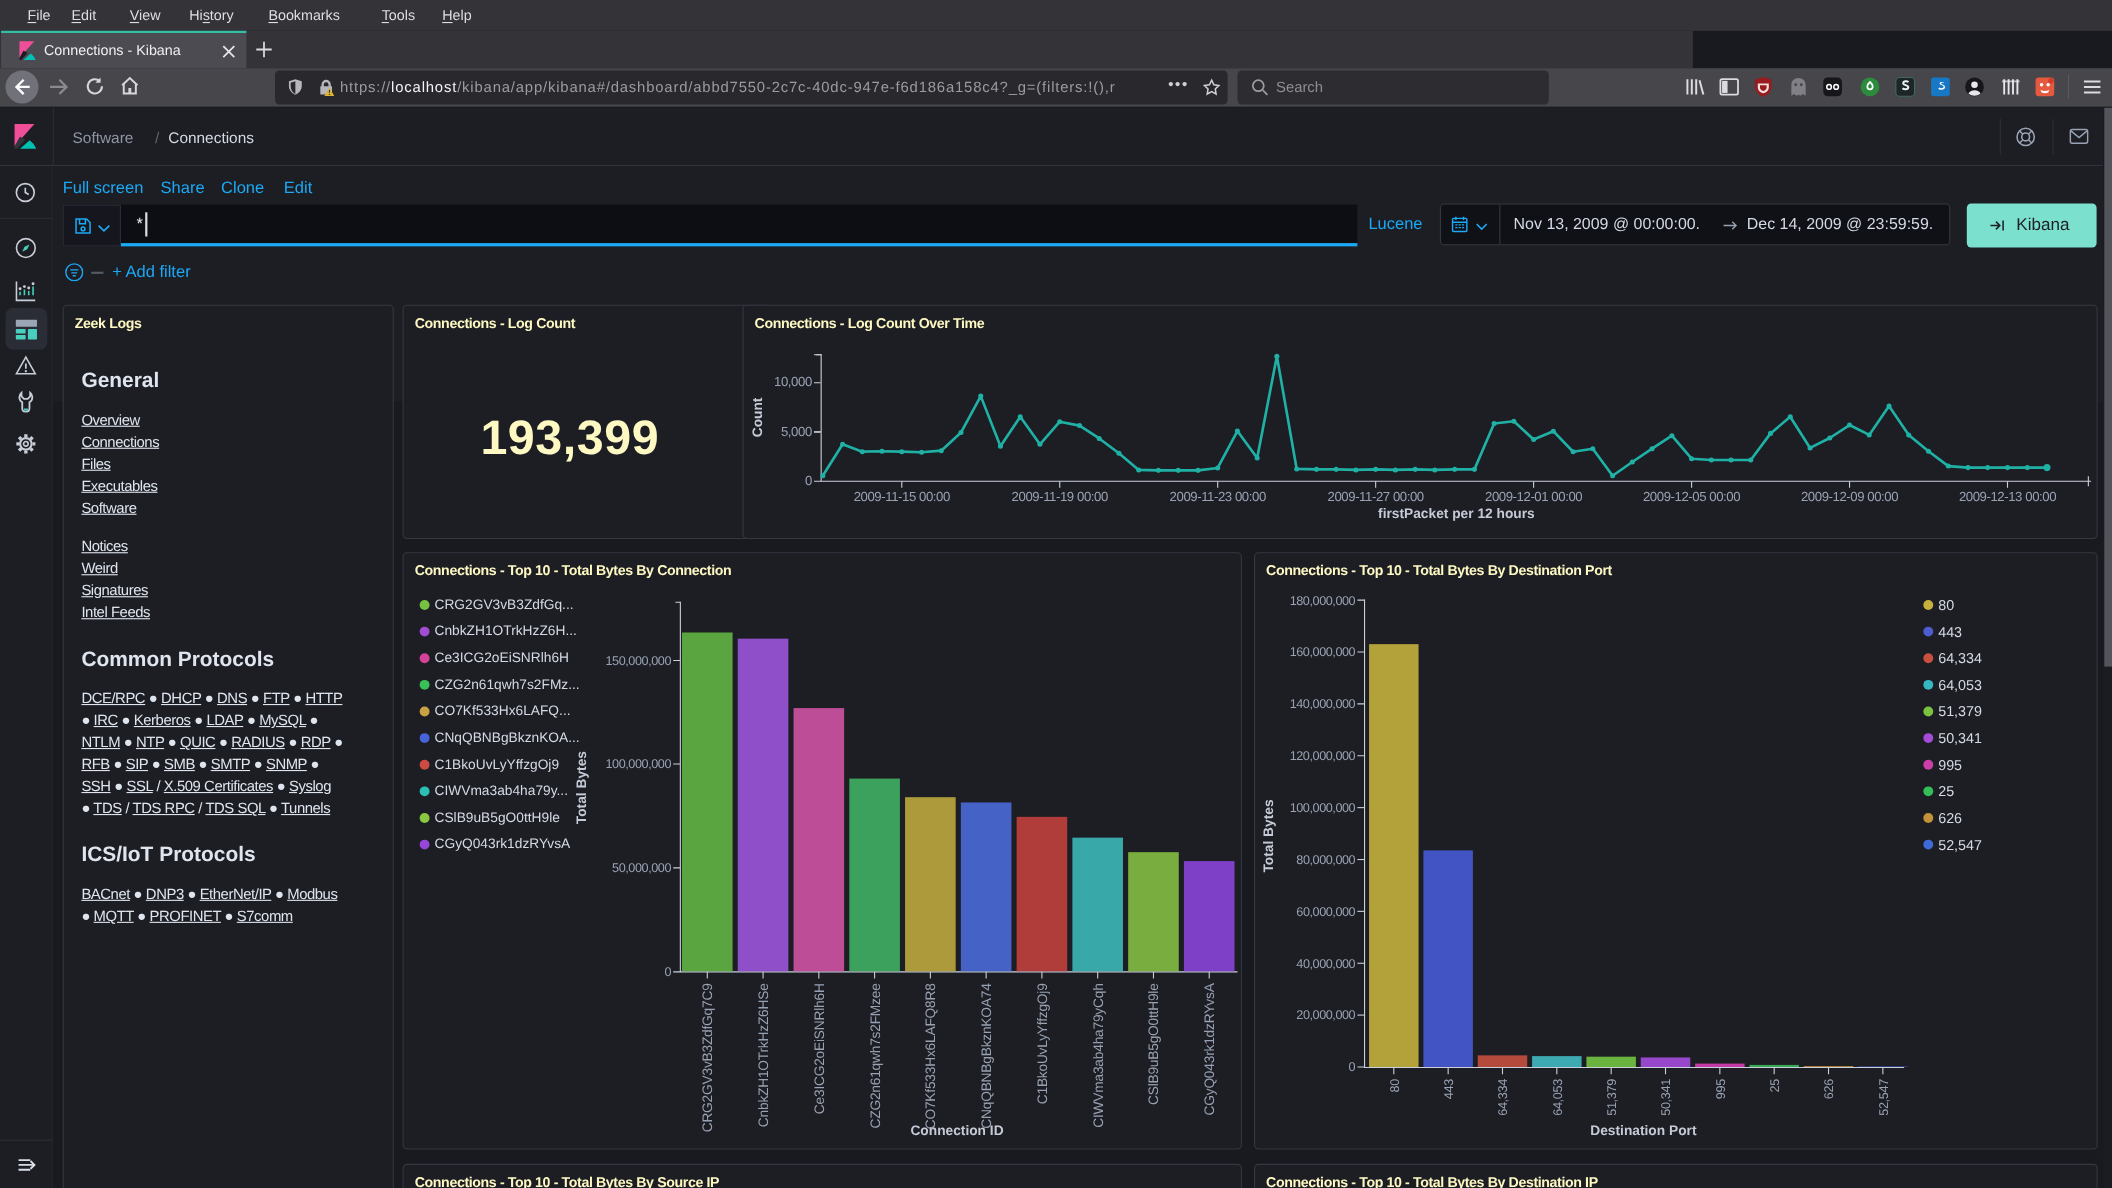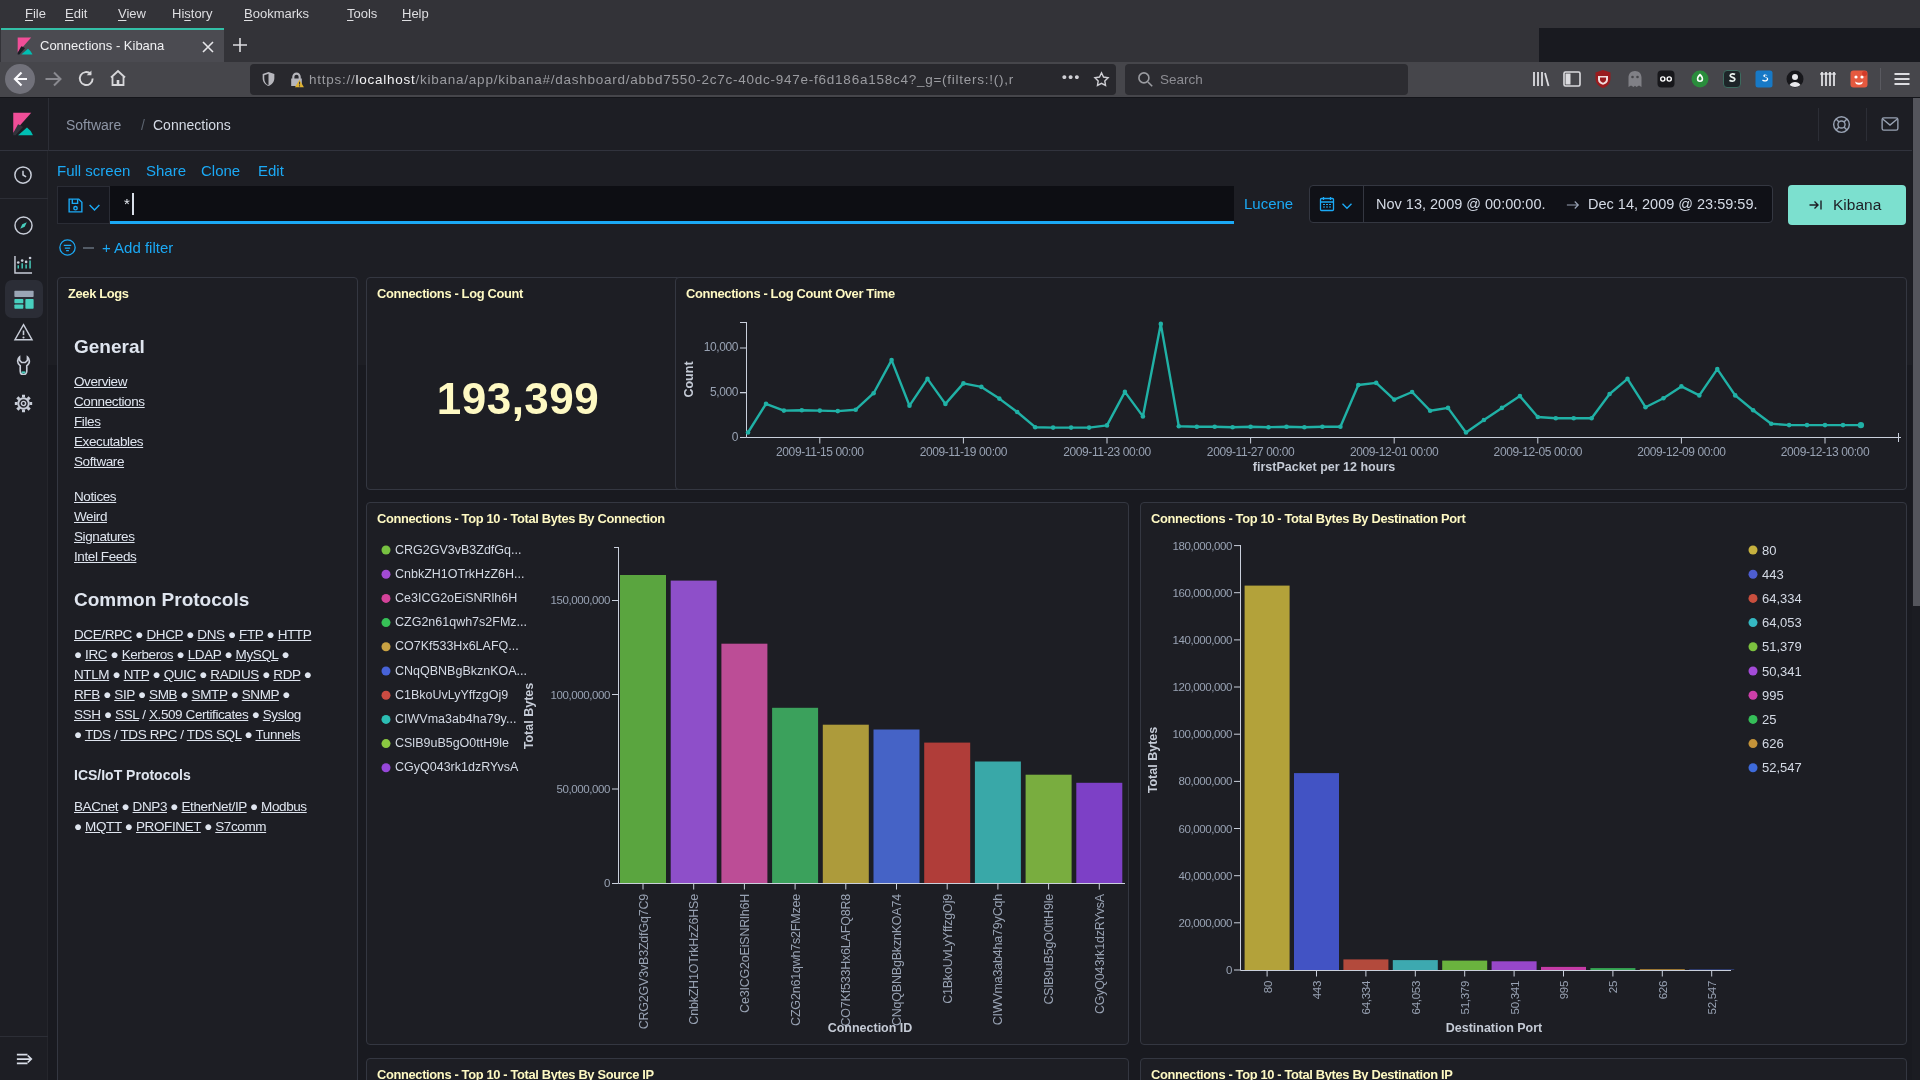--- a/index.html
+++ b/index.html
@@ -296,21 +296,21 @@
 <div class="ptitle">Zeek Logs</div>
 <div class="abs" style="left:16px;top:30px;width:281px;color:#dfe5ef">
 <div style="font-size:19px;font-weight:bold;margin:28px 0 14px">General</div>
 <div style="font-size:13.5px;letter-spacing:-0.4px;line-height:20px">
 <u>Overview</u><br><u>Connections</u><br><u>Files</u><br><u>Executables</u><br><u>Software</u>
 <div style="height:15px"></div>
 <u>Notices</u><br><u>Weird</u><br><u>Signatures</u><br><u>Intel Feeds</u>
 </div>
 <div style="font-size:19px;font-weight:bold;margin:22px 0 14px">Common Protocols</div>
 <div style="font-size:13.5px;letter-spacing:-0.4px;line-height:20px;white-space:nowrap"><u>DCE/RPC</u> ● <u>DHCP</u> ● <u>DNS</u> ● <u>FTP</u> ● <u>HTTP</u><br>● <u>IRC</u> ● <u>Kerberos</u> ● <u>LDAP</u> ● <u>MySQL</u> ●<br><u>NTLM</u> ● <u>NTP</u> ● <u>QUIC</u> ● <u>RADIUS</u> ● <u>RDP</u> ●<br><u>RFB</u> ● <u>SIP</u> ● <u>SMB</u> ● <u>SMTP</u> ● <u>SNMP</u> ●<br><u>SSH</u> ● <u>SSL</u> / <u>X.509 Certificates</u> ● <u>Syslog</u><br>● <u>TDS</u> / <u>TDS RPC</u> / <u>TDS SQL</u> ● <u>Tunnels</u></div>
-<div style="font-size:14px;font-weight:bold;margin:22px 0 14px">ICS/IoT Protocols</div>
+<div style="font-size:19px;font-weight:bold;margin:22px 0 14px">ICS/IoT Protocols</div>
 <div style="font-size:13.5px;letter-spacing:-0.4px;line-height:20px;white-space:nowrap"><u>BACnet</u> ● <u>DNP3</u> ● <u>EtherNet/IP</u> ● <u>Modbus</u><br>● <u>MQTT</u> ● <u>PROFINET</u> ● <u>S7comm</u></div>
 </div>
 </div>
 <div class="panel" style="left:366px;top:179px;width:334px;height:213px">
 <div class="ptitle">Connections - Log Count</div>
 <div class="abs" style="left:0;top:96px;width:302px;text-align:center;font-size:44px;font-weight:bold;color:#fef9c3;letter-spacing:0.5px">193,399</div>
 </div>
 <div class="panel" style="left:675px;top:179px;width:1232px;height:213px">
 <div class="ptitle">Connections - Log Count Over Time</div>
 <svg class="abs" style="left:0;top:0" width="1232" height="213" viewBox="0 0 1232 213">

